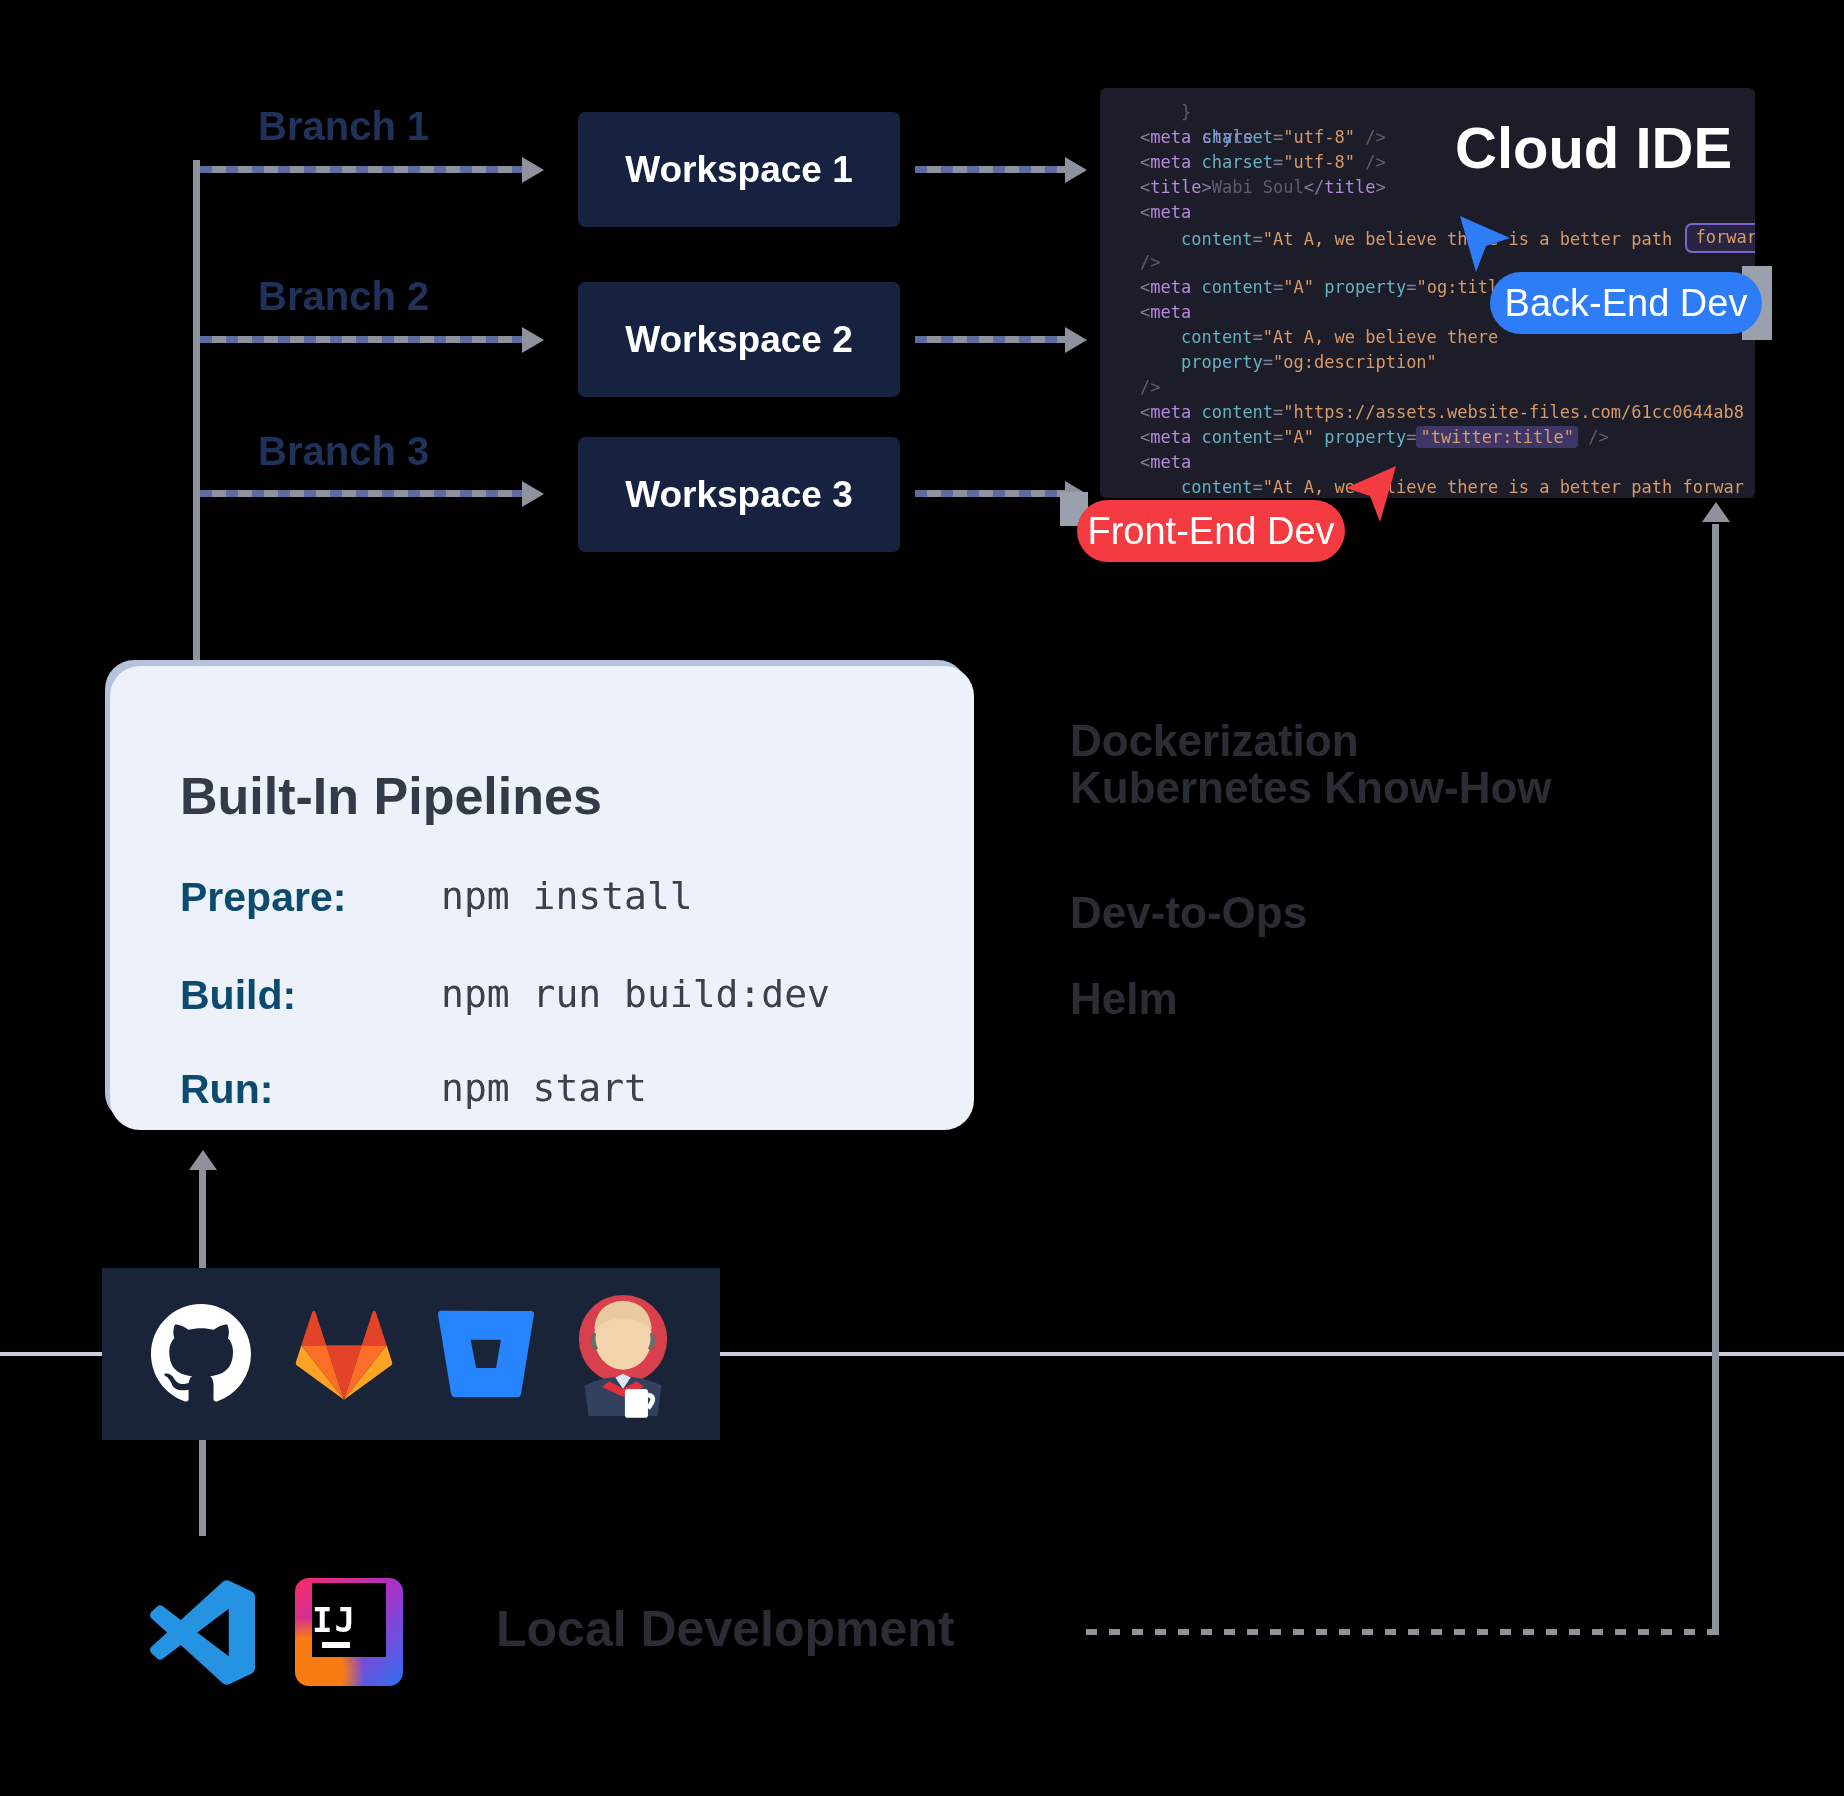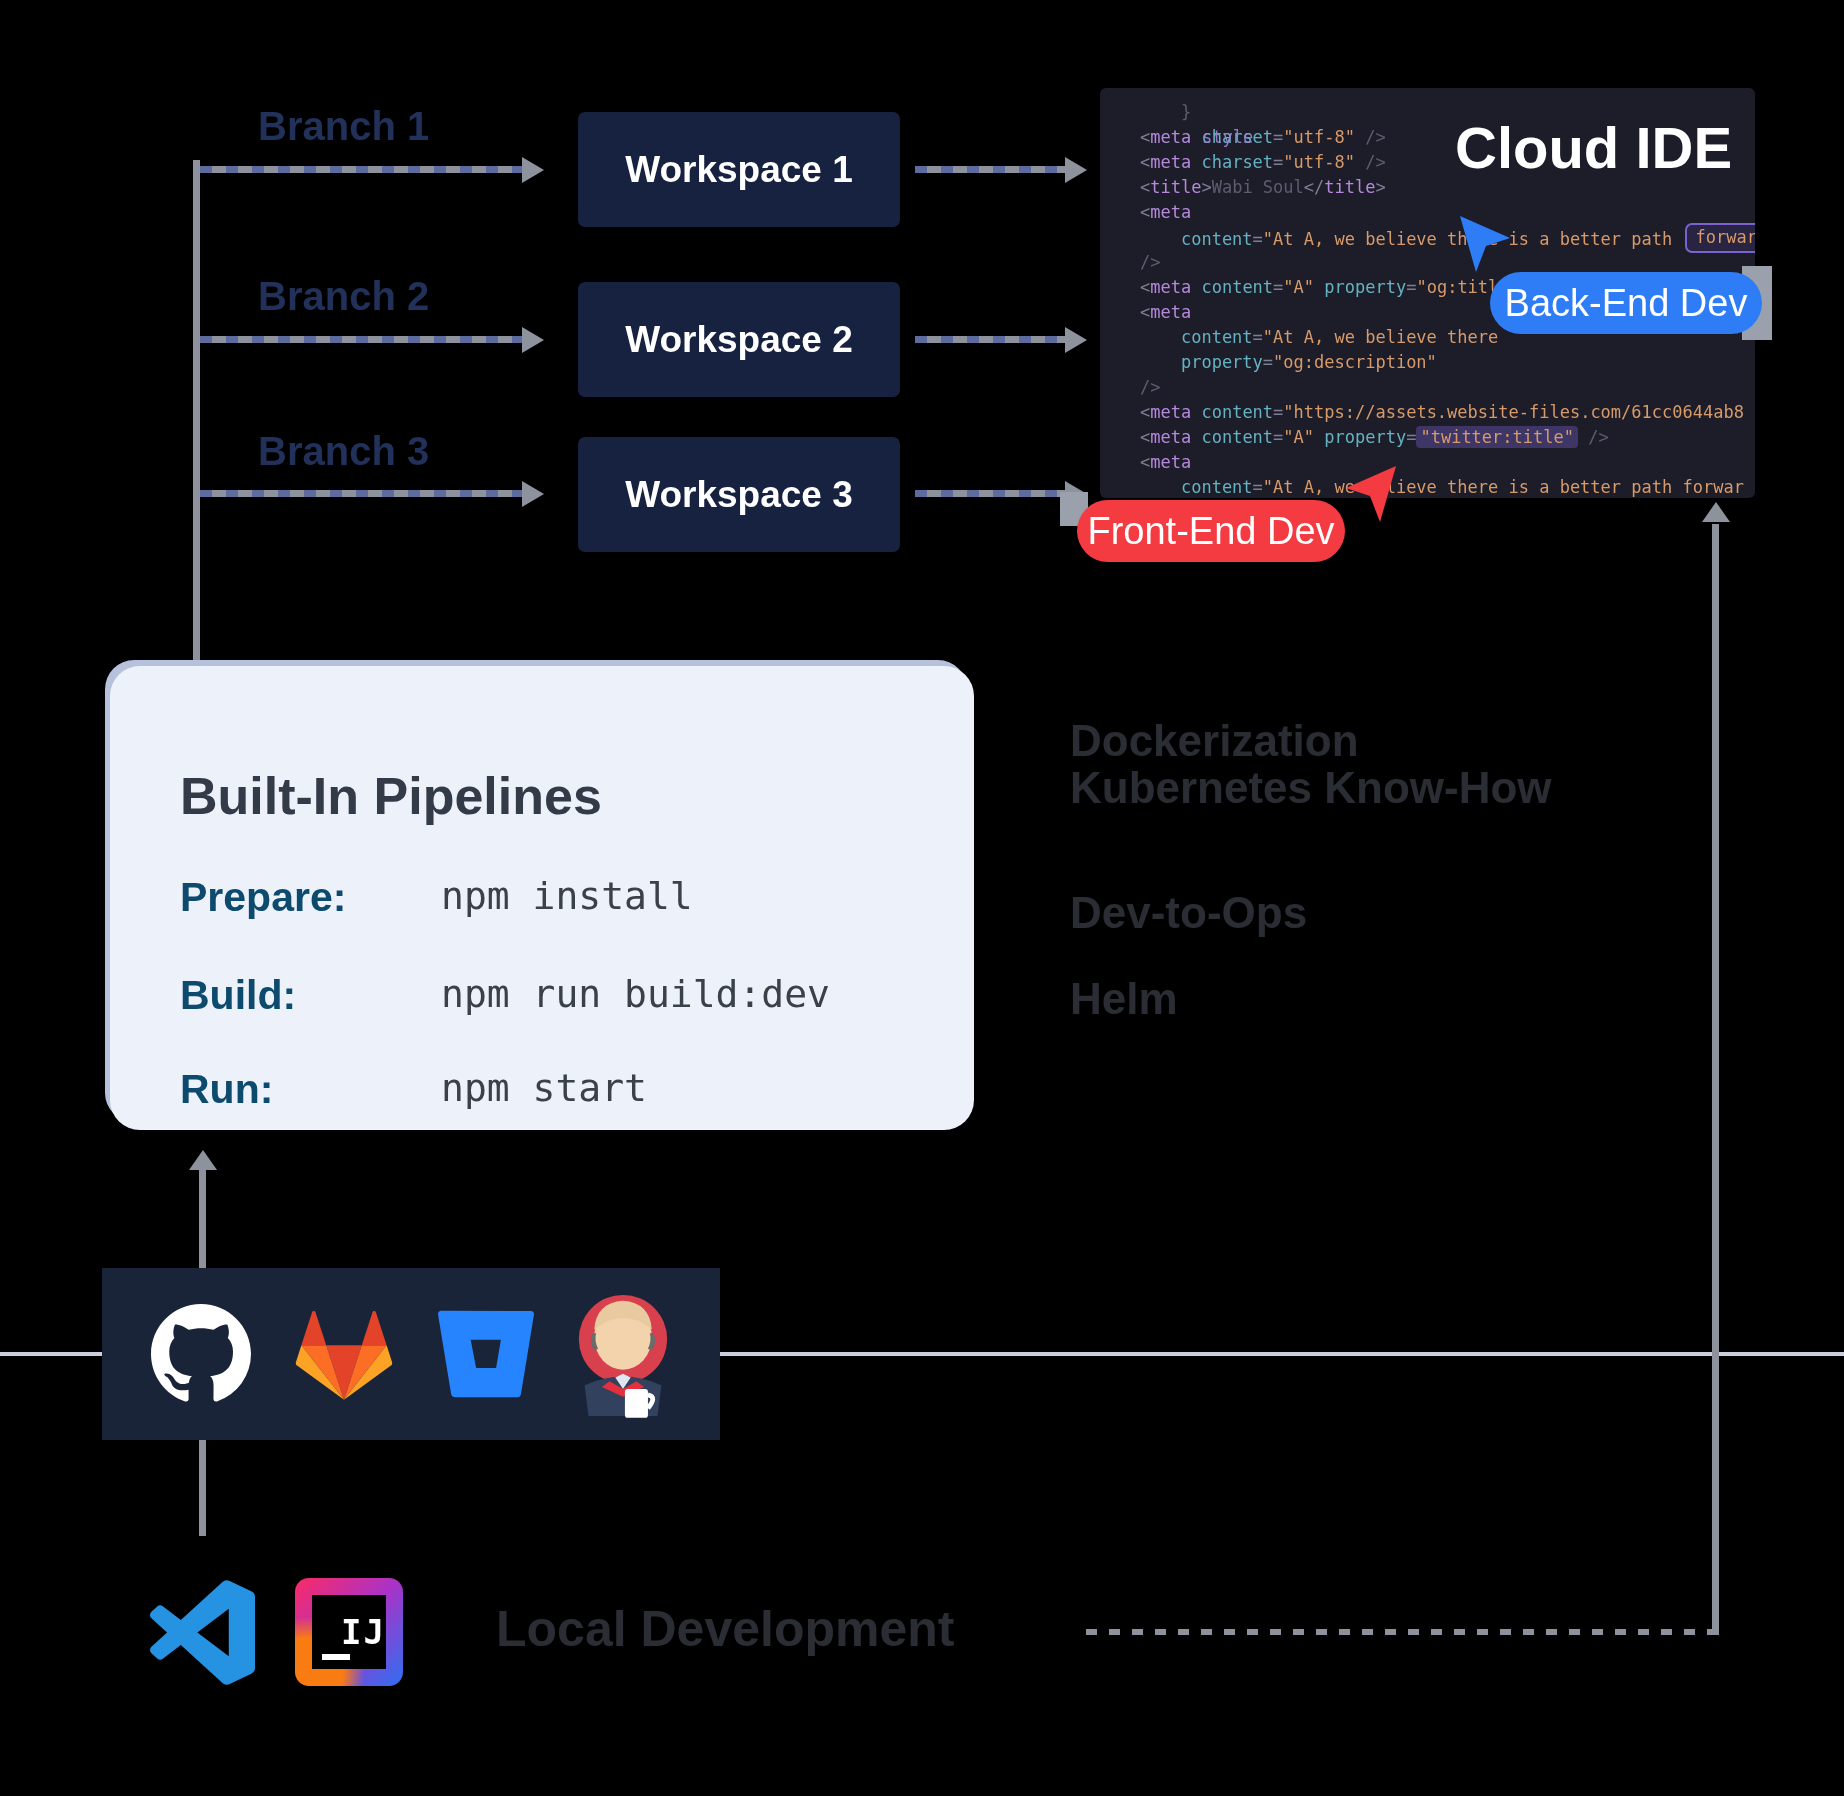--- a/index.html
+++ b/index.html
@@ -63,22 +63,22 @@
   .pipe-label{position:absolute;left:0;font-size:41px;font-weight:bold;color:#0c4a6e;}
   .pipe-cmd{position:absolute;left:245px;font-size:38px;color:#3a414b;font-family:"DejaVu Sans Mono",monospace;margin-left:16px;}
   
   .icon-bar{position:absolute;left:102px;top:1268px;width:618px;height:172px;background:#1a2438;z-index:2;
             display:flex;align-items:center;justify-content:space-around;padding:0 28px;box-sizing:border-box;}
   
   .vscode{position:absolute;left:150px;top:1580px;z-index:2;}
   .intellij{position:absolute;left:295px;top:1578px;width:108px;height:108px;border-radius:14px;z-index:2;
             background:radial-gradient(circle at 12% 88%,#f97c12 0 26%,rgba(249,124,18,0) 42%),
                        linear-gradient(135deg,#fc2a65 0%,#ab32c6 48%,#2e6ff2 100%);}
-  .ij-inner{position:absolute;left:17px;top:17px;width:74px;height:74px;background:#000;
-            display:flex;align-items:center;justify-content:flex-end;}
+  .ij-inner{position:absolute;left:17px;top:5px;width:74px;height:74px;background:#000;
+            display:flex;align-items:center;justify-content:flex-start;}
   .ij-text{color:#fff;font-family:"DejaVu Sans Mono",monospace;font-weight:bold;font-size:34px;letter-spacing:2px;}
   .ij-under{position:absolute;left:10px;bottom:9px;width:28px;height:6px;background:#fff;}
   .local-label{position:absolute;left:496px;top:1600px;font-size:50px;font-weight:bold;color:#2a2d33;white-space:nowrap;}
   svg{display:block;}
 </style>
 </head>
 <body>
 
 <div class="stage">
 

